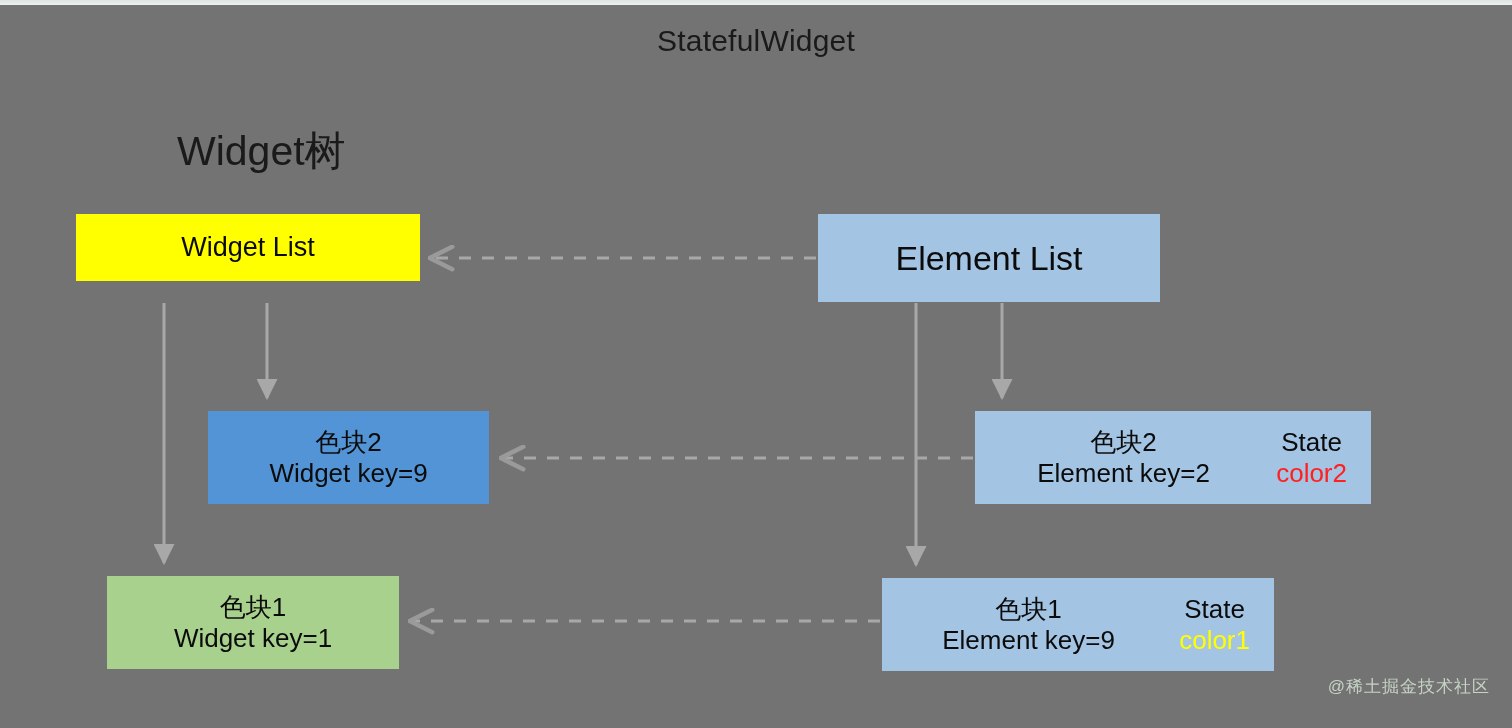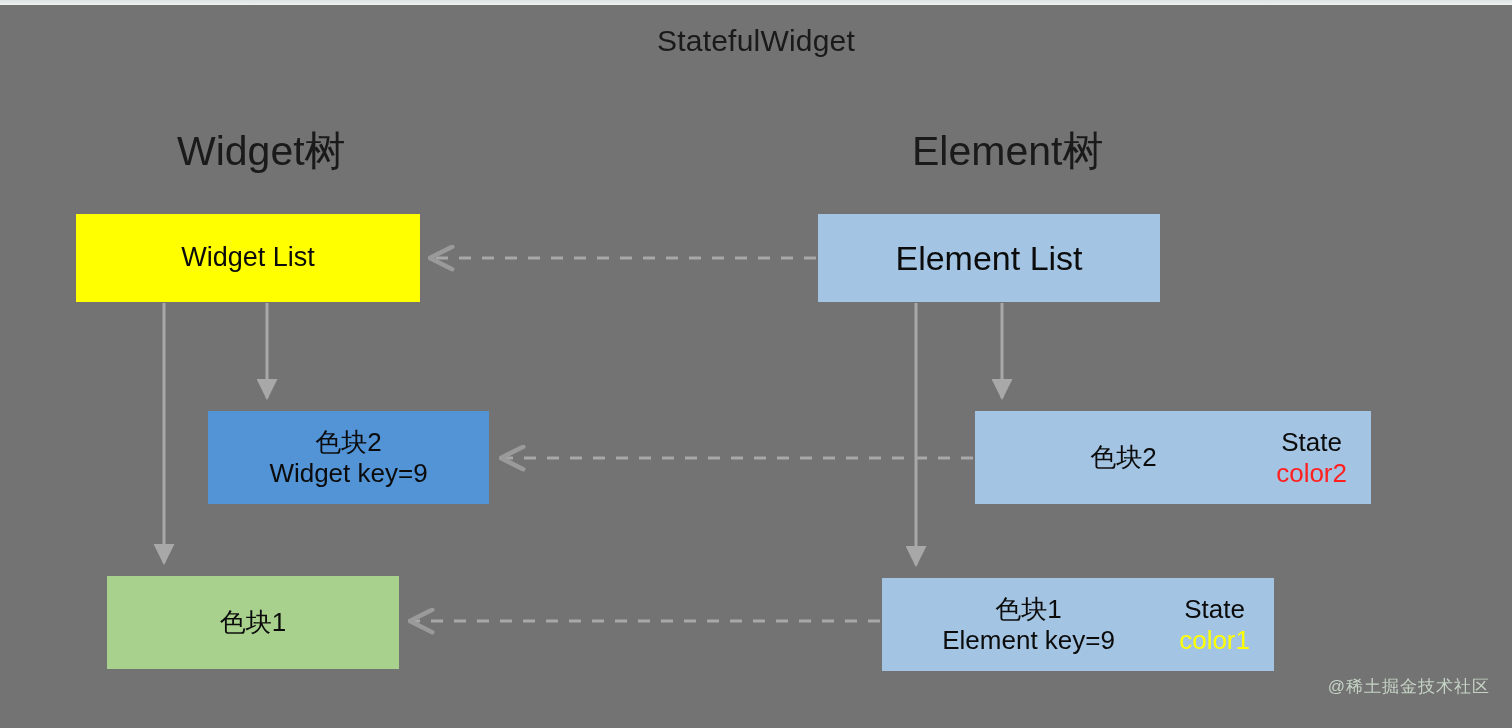--- a/index.html
+++ b/index.html
@@ -61,21 +61,21 @@
     display: flex;
     flex-direction: column;
     align-items: center;
     justify-content: center;
     line-height: 1.18;
     color: #0b0b0b;
   }
   .box .ln { display: block; white-space: nowrap; }
 
   #box-widget-list {
-    left: 76px; top: 214px; width: 344px; height: 88px;
+    left: 76px; top: 214px; width: 344px; height: 67px;
     background: #ffff00;
     font-size: 27px;
   }
   #box-element-list {
     left: 818px; top: 214px; width: 342px; height: 88px;
     background: #a3c4e3;
     font-size: 34px;
   }
   #box-widget-key2 {
     left: 208px; top: 411px; width: 281px; height: 93px;
@@ -177,42 +177,43 @@
       <line x1="973" y1="458" x2="503" y2="458" stroke="#a8a8a8" stroke-width="3" stroke-dasharray="12 11" marker-end="url(#arrow-open)"></line>
     </g>
     <g>
       <line x1="880" y1="621" x2="412" y2="621" stroke="#a8a8a8" stroke-width="3" stroke-dasharray="12 11" marker-end="url(#arrow-open)"></line>
     </g>
   </svg>
 
   <div class="title">StatefulWidget</div>
 
   <div class="tree-label" id="label-widget-tree">Widget树</div>
-  <div class="tree-label" id="label-element-tree">Element树</div>
 
   <div class="box" id="box-widget-list">
     <span class="ln">Widget List</span>
   </div>
 
   <div class="box" id="box-element-list">
     <span class="ln">Element List</span>
   </div>
 
   <div class="box" id="box-widget-key2">
     <span class="ln">色块2</span>
     <span class="ln">Widget key=9</span>
   </div>
 
   <div class="box" id="box-widget-key1">
     <span class="ln">色块1</span>
+    <span class="ln">Widget key=1</span>
   </div>
 
   <div class="elem-box" id="box-element-key2">
     <div class="elem-left">
       <span class="ln">色块2</span>
+      <span class="ln">Element key=2</span>
     </div>
     <div class="elem-right">
       <span class="state-title">State</span>
       <span class="state-value" id="state-value-2">color2</span>
     </div>
   </div>
 
   <div class="elem-box" id="box-element-key1">
     <div class="elem-left">
       <span class="ln">色块1</span>

